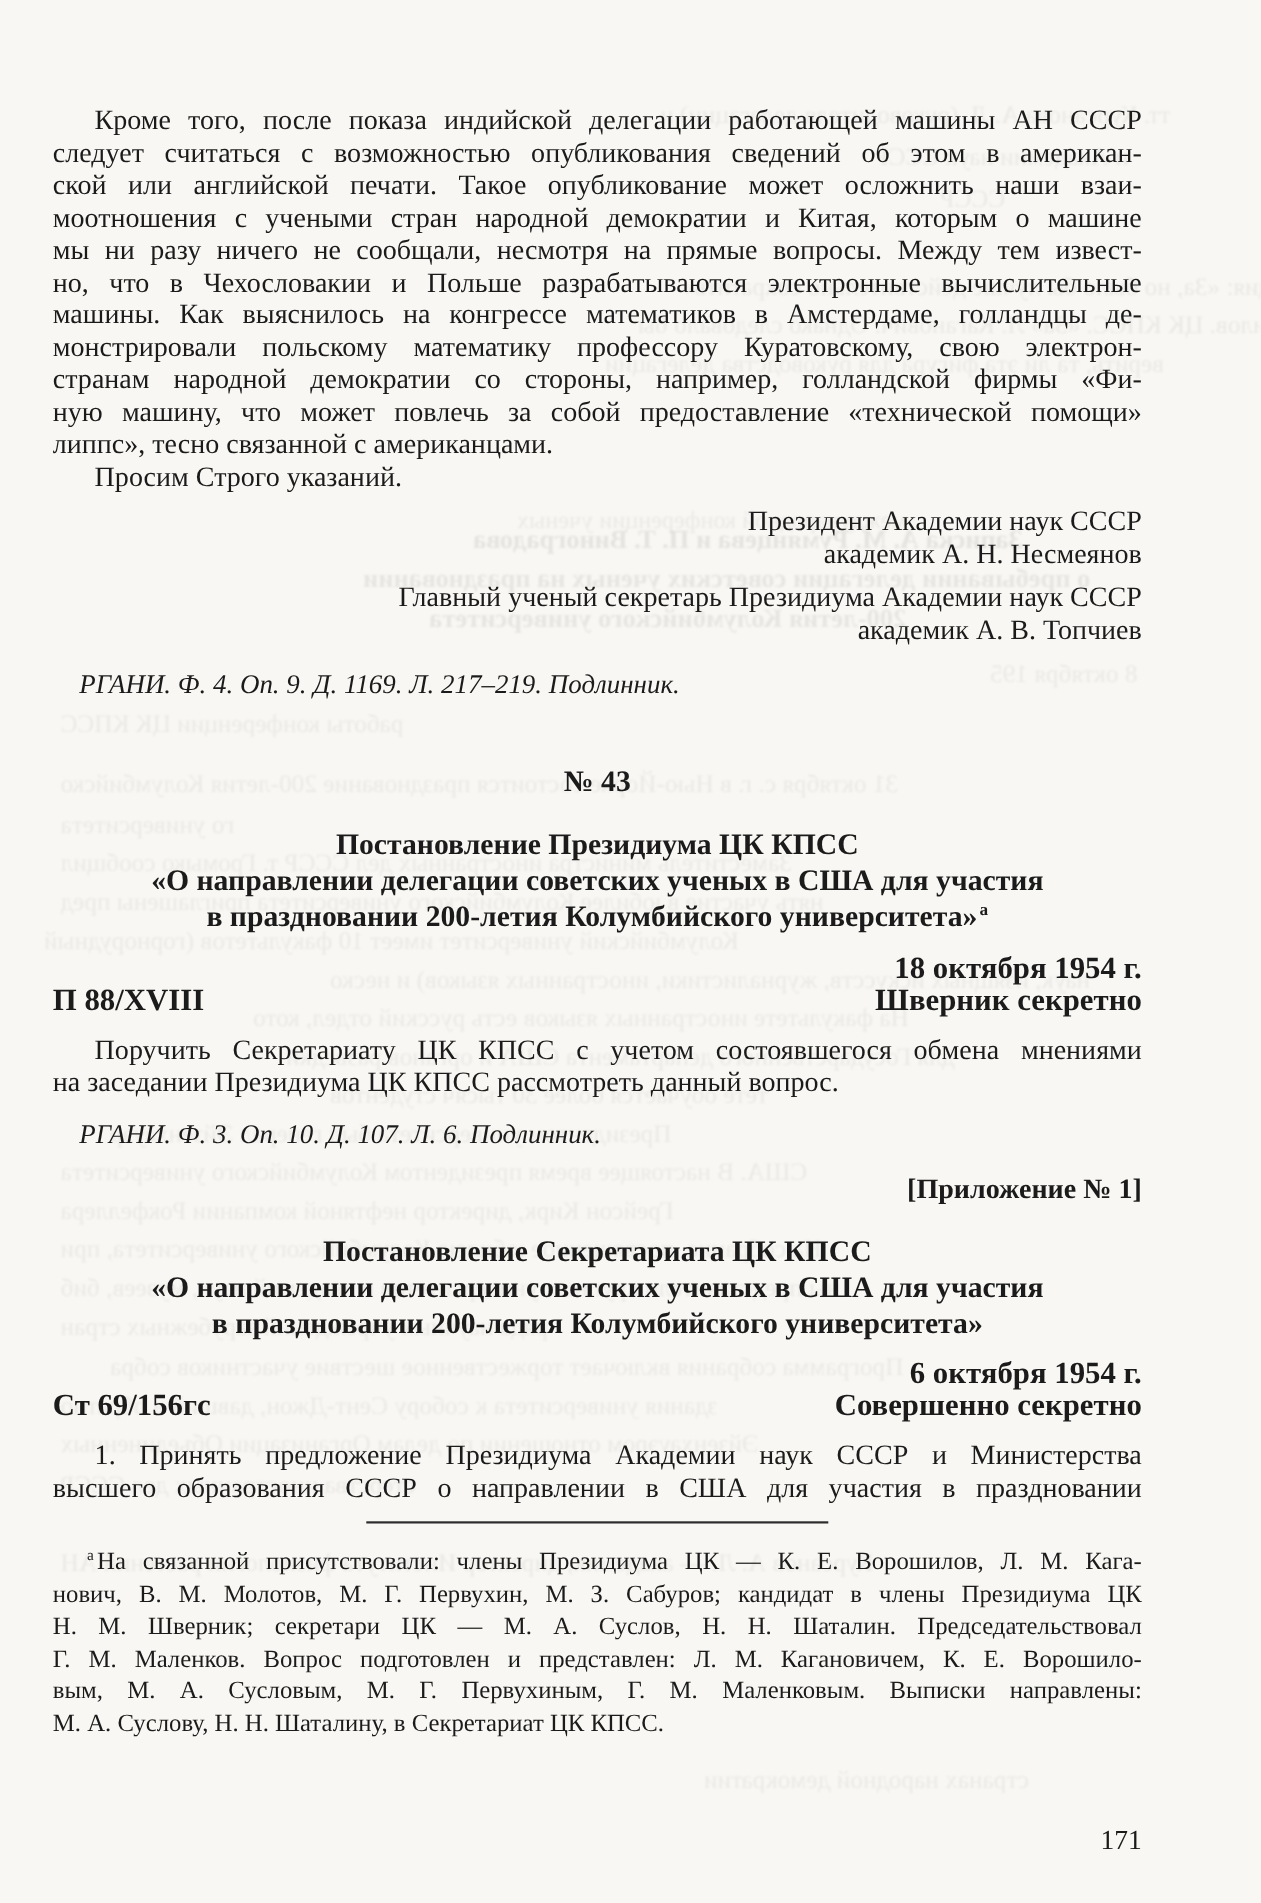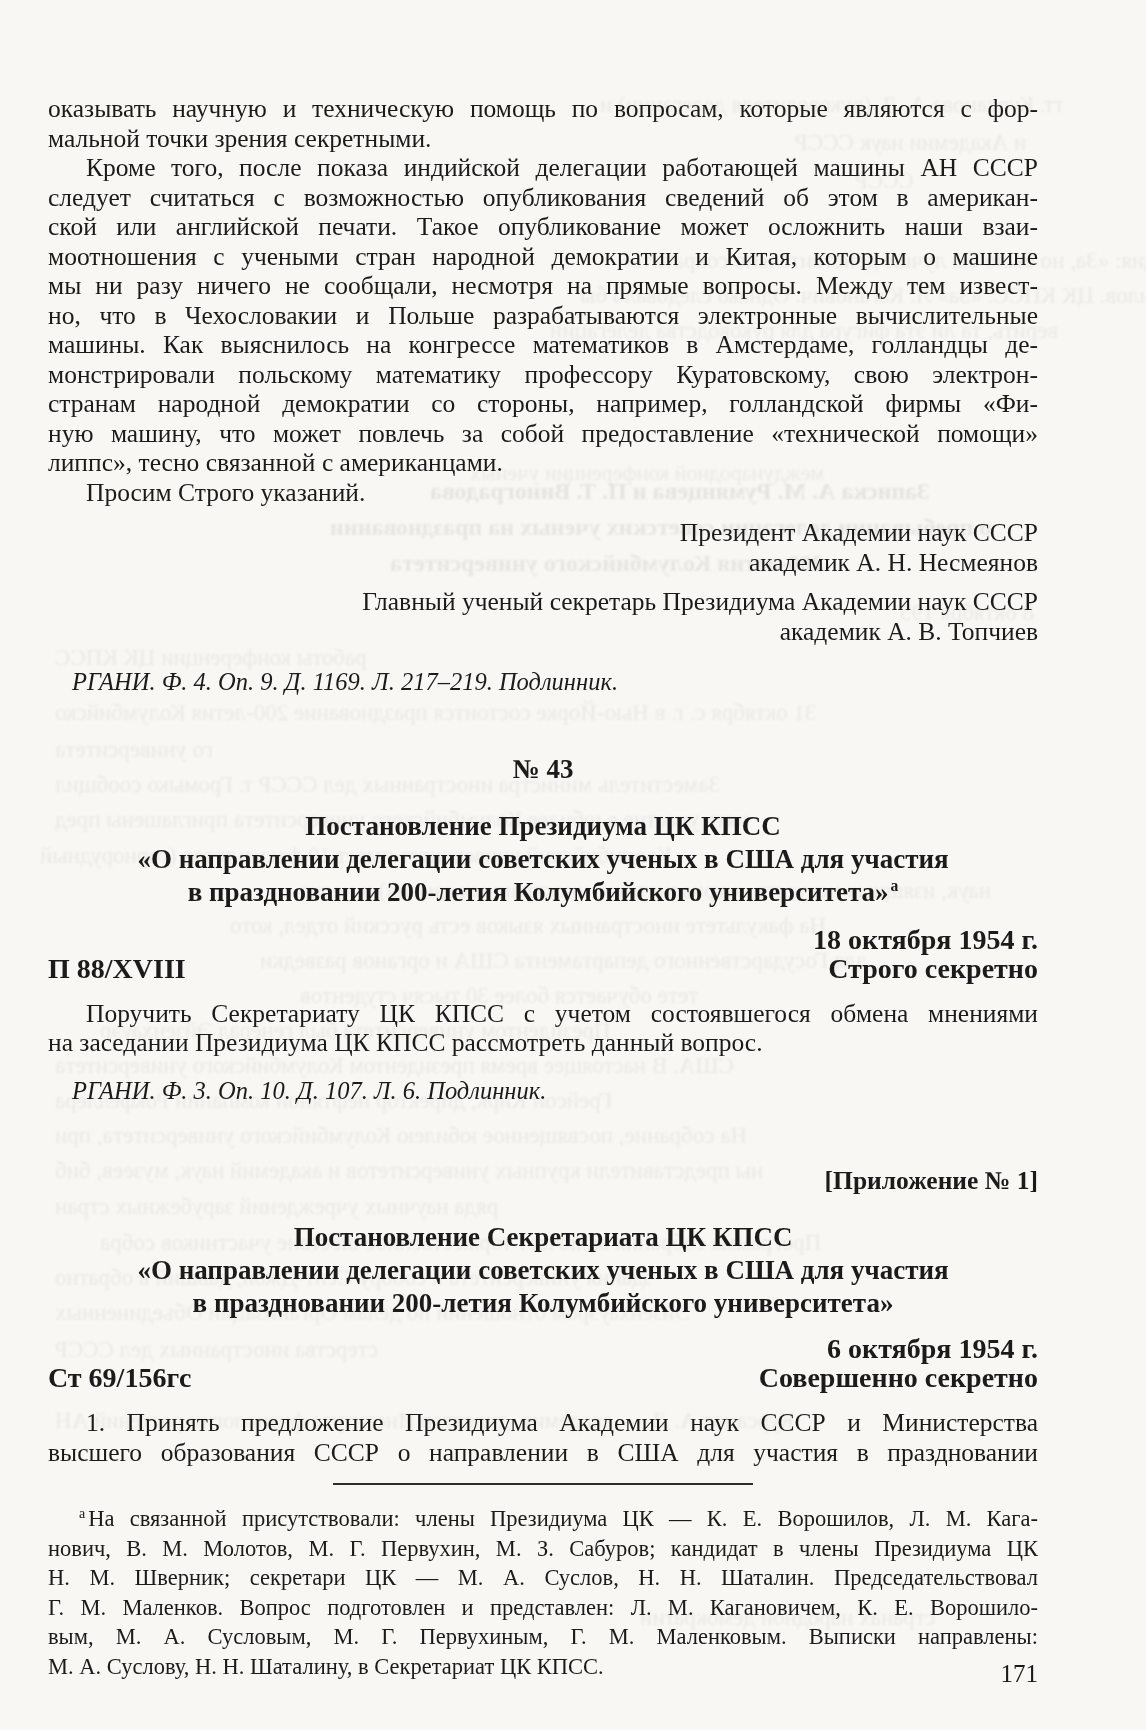--- a/index.html
+++ b/index.html
@@ -59,21 +59,21 @@
   .doc-title{font-weight:700;font-size:27px;line-height:33px;text-align:center;}
   .title1{margin-top:24px;}
   .title2{margin-top:26px;}
   .meta{display:flex;justify-content:space-between;align-items:flex-end;
         font-weight:700;font-size:28px;line-height:29px;}
   .meta1{margin-top:16px;}
   .meta2{margin-top:14px;}
   .meta-right{text-align:right;}
   .body43{margin-top:16px;}
   .body-app{margin-top:16px;}
-  .appendix-label{margin-top:61px;text-align:right;font-weight:700;font-size:25.5px;line-height:29px;}
+  .appendix-label{margin-top:20px;text-align:right;font-weight:700;font-size:25.5px;line-height:29px;}
   .fn-rule{margin-top:16px;width:420px;border:0;border-top:2px solid #2c2c2c;}
   .footnote{margin-top:19px;font-size:22.5px;line-height:29.5px;}
   .fn-first{text-indent:30px;}
   .fnmark{font-size:0.62em;vertical-align:super;line-height:0;margin:0 3px 0 1px;}
   .title-mark{font-size:0.58em;vertical-align:super;line-height:0;margin-left:2px;}
   .pageno{position:absolute;top:1660px;right:108px;font-size:25px;z-index:2;}
 </style>
 </head>
 <body>
 
@@ -110,24 +110,20 @@
       <div class="g">Программа собрания включает торжественное шествие участников собра</div>
       <div class="g">здания университета к собору Сент-Джон, давший в обратно</div>
       <div class="g">Эйзенхауэром отношении по делам Организации Объединенных</div>
       <div class="g">стерства иностранных дел СССР</div>
       <div class="g">Курсанов А. Л. — академик, директор Института физиологии растений АН</div>
       <div class="g">странах народной демократии</div>
     </div>
 
   <div class="content">
 
-    <div class="para just p1">
-        <div class="ln">оказывать научную и техническую помощь по вопросам, которые являются с фор-</div>
-        <div class="ln last">мальной точки зрения секретными.</div>
-      </div>
 
     <div class="para just indent p2">
         <div class="ln">Кроме того, после показа индийской делегации работающей машины АН СССР</div>
         <div class="ln">следует считаться с возможностью опубликования сведений об этом в американ-</div>
         <div class="ln">ской или английской печати. Такое опубликование может осложнить наши взаи-</div>
         <div class="ln">моотношения с учеными стран народной демократии и Китая, которым о машине</div>
         <div class="ln">мы ни разу ничего не сообщали, несмотря на прямые вопросы. Между тем извест-</div>
         <div class="ln">но, что в Чехословакии и Польше разрабатываются электронные вычислительные</div>
         <div class="ln">машины. Как выяснилось на конгрессе математиков в Амстердаме, голландцы де-</div>
         <div class="ln">монстрировали польскому математику профессору Куратовскому, свою электрон-</div>
@@ -159,21 +155,21 @@
       <div>«О направлении делегации советских ученых в США для участия</div>
       <div>
         <span>в праздновании 200-летия Колумбийского университета»</span><sup class="title-mark">а</sup>
       </div>
     </div>
 
     <div class="meta meta1">
       <div>П 88/XVIII</div>
       <div class="meta-right">
         <div>18 октября 1954 г.</div>
-        <div>Строго секретно</div>
+        <div>Шверник секретно</div>
       </div>
     </div>
 
     <div class="para just indent body43">
         <div class="ln">Поручить Секретариату ЦК КПСС с учетом состоявшегося обмена мнениями</div>
         <div class="ln last">на заседании Президиума ЦК КПСС рассмотреть данный вопрос.</div>
       </div>
 
     <div class="archive archive2">РГАНИ. Ф. 3. Оп. 10. Д. 107. Л. 6. Подлинник.</div>
 

